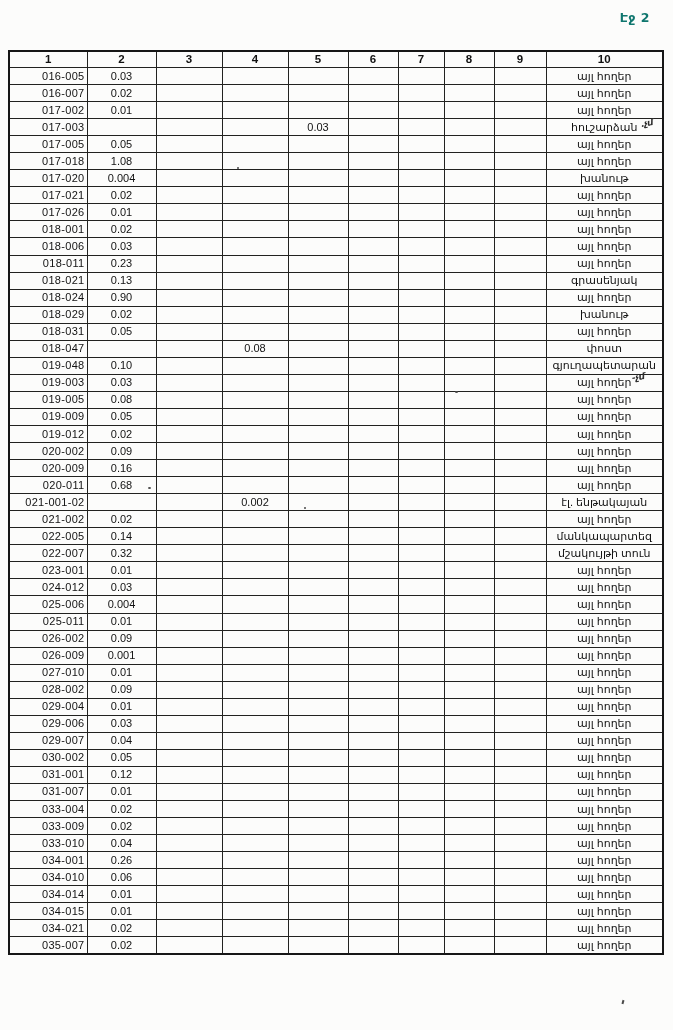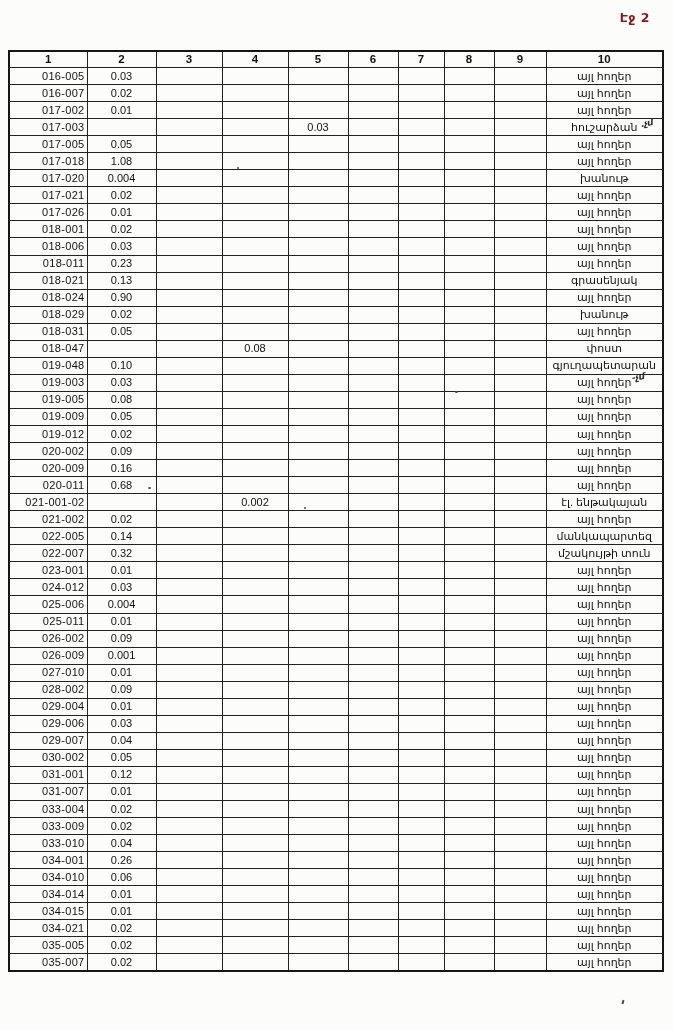--- a/index.html
+++ b/index.html
@@ -15,21 +15,21 @@
     color: #141414;
     overflow: hidden;
   }
   .page-label {
     position: absolute;
     top: 10px;
     right: 23px;
     font-size: 12.5px;
     font-weight: bold;
     letter-spacing: 0.5px;
-    color: #7f1d1d;
+    color: #0f766e;
     font-family: "DejaVu Sans", sans-serif;
   }
   table.data-table {
     position: absolute;
     top: 50px;
     left: 8px;
     width: 654px;
     table-layout: fixed;
     border-collapse: collapse;
     border: 2px solid #161616;
@@ -719,32 +719,20 @@
         <td class="c3"></td>
         <td class="c4"></td>
         <td class="c5"></td>
         <td class="c6"></td>
         <td class="c7"></td>
         <td class="c8"></td>
         <td class="c9"></td>
         <td class="c10">այլ հողեր</td>
       </tr>
       <tr>
-        <td class="c1">035-005</td>
-        <td class="c2">0.02</td>
-        <td class="c3"></td>
-        <td class="c4"></td>
-        <td class="c5"></td>
-        <td class="c6"></td>
-        <td class="c7"></td>
-        <td class="c8"></td>
-        <td class="c9"></td>
-        <td class="c10">այլ հողեր</td>
-      </tr>
-      <tr>
         <td class="c1">035-007</td>
         <td class="c2">0.02</td>
         <td class="c3"></td>
         <td class="c4"></td>
         <td class="c5"></td>
         <td class="c6"></td>
         <td class="c7"></td>
         <td class="c8"></td>
         <td class="c9"></td>
         <td class="c10">այլ հողեր</td>

